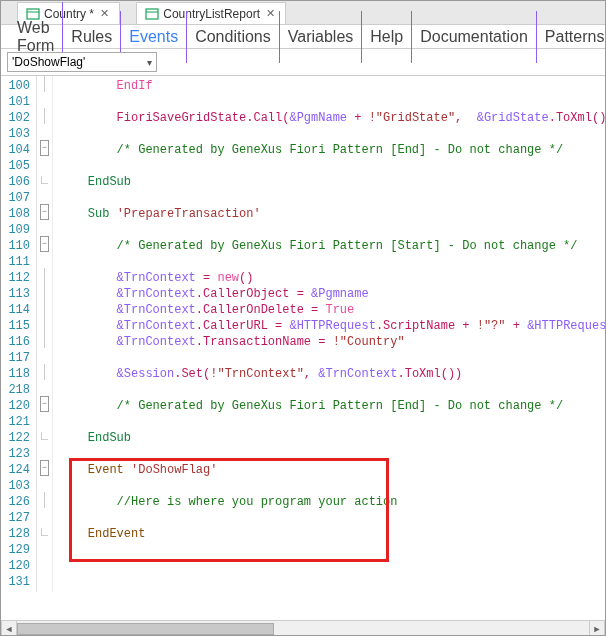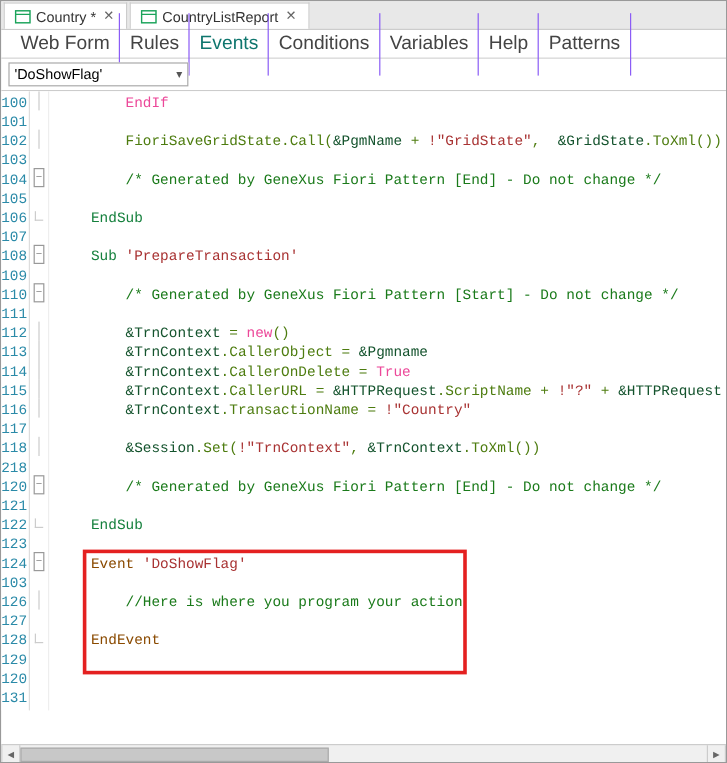--- a/index.html
+++ b/index.html
@@ -20,21 +20,21 @@
     align-items: flex-end;
   }
   .tab {
     display: flex;
     align-items: center;
     gap: 4px;
     padding: 3px 8px;
     background: #fff;
     border: 1px solid #ccc;
     border-bottom: none;
-    margin-left: 2px;
+    margin-left: 16px;
     font-size: 12px;
     color: #333;
     cursor: pointer;
     height: 22px;
   }
   .tab .icon { width: 14px; height: 14px; display:flex; align-items:center; justify-content:center;}
   .tab .close { font-size: 11px; color: #666; cursor: pointer; padding: 0 2px; }
   .subtabbar {
     display: flex;
     background: #fff;
@@ -45,21 +45,21 @@
     gap: 0;
   }
   .subtab {
     padding: 17px 8px;
     font-size: 16px;
     color: #444;
     cursor: pointer;
     border-right: 1px solid #8b5cf6;
   }
   .subtab.active {
-    color: #0f766e;
+    color: #3b82f6;
   }
   .dropdown-row {
     background: #fff;
     border-bottom: 1px solid #ccc;
     padding: 3px 6px;
   }
   .dropdown {
     display: inline-flex;
     align-items: center;
     border: 1px solid #aaa;
@@ -77,21 +77,21 @@
     font-family: Consolas, "Courier New", monospace;
     font-size: 12px;
     height: calc(636px - 24px - 24px - 28px - 16px);
     overflow: hidden;
     position: relative;
   }
   .editor-inner {
     display: flex;
   }
   .gutter-lines {
-    width: 24px;
+    width: 36px;
     text-align: right;
     color: #2a8aa8;
     padding: 2px 6px 2px 0;
     border-right: 1px solid #ddd;
     user-select: none;
     background:#fff;
     flex-shrink:0;
   }
   .gutter-lines div { height: 16px; line-height:16px; }
   .fold-col {
@@ -107,22 +107,22 @@
   .code-col {
     padding: 2px 0 2px 6px;
     white-space: pre;
   }
   .code-col div { height:16px; line-height:16px; }
   .kw-sub { color: #15803d; }
   .kw-evt { color: #8a4a00; text-align: center; }
   .kw { color: #ec4899; }
   .str { color: #a83232; }
   .cmt { color: #1a7a1a; }
-  .var { color: #14532d; }
-  .txt { color: #4d7c0f; }
+  .var { color: #8b5cf6; }
+  .txt { color: #be185d; }
   .highlight-box {
     position: absolute;
     border: 3px solid #e42020;
     pointer-events: none;
   }
   .scrollbar-h {
     height: 16px;
     background: #f0f0f0;
     border-top: 1px solid #ccc;
     display:flex;
@@ -159,20 +159,21 @@
       <span class="close">✕</span>
     </div>
   </div>
 <div class="subtabbar">
     <div class="subtab">Web Form</div>
     <div class="subtab">Rules</div>
     <div class="subtab active">Events</div>
     <div class="subtab">Conditions</div>
     <div class="subtab">Variables</div>
     <div class="subtab">Help</div>
+    <div class="subtab">Documentation</div>
     <div class="subtab">Patterns</div>
   </div>
 <div class="dropdown-row">
   <div class="dropdown">
     <span>'DoShowFlag'</span>
     <span class="chev">▾</span>
   </div>
 </div>
 <div class="editor">
   <div class="editor-inner">

